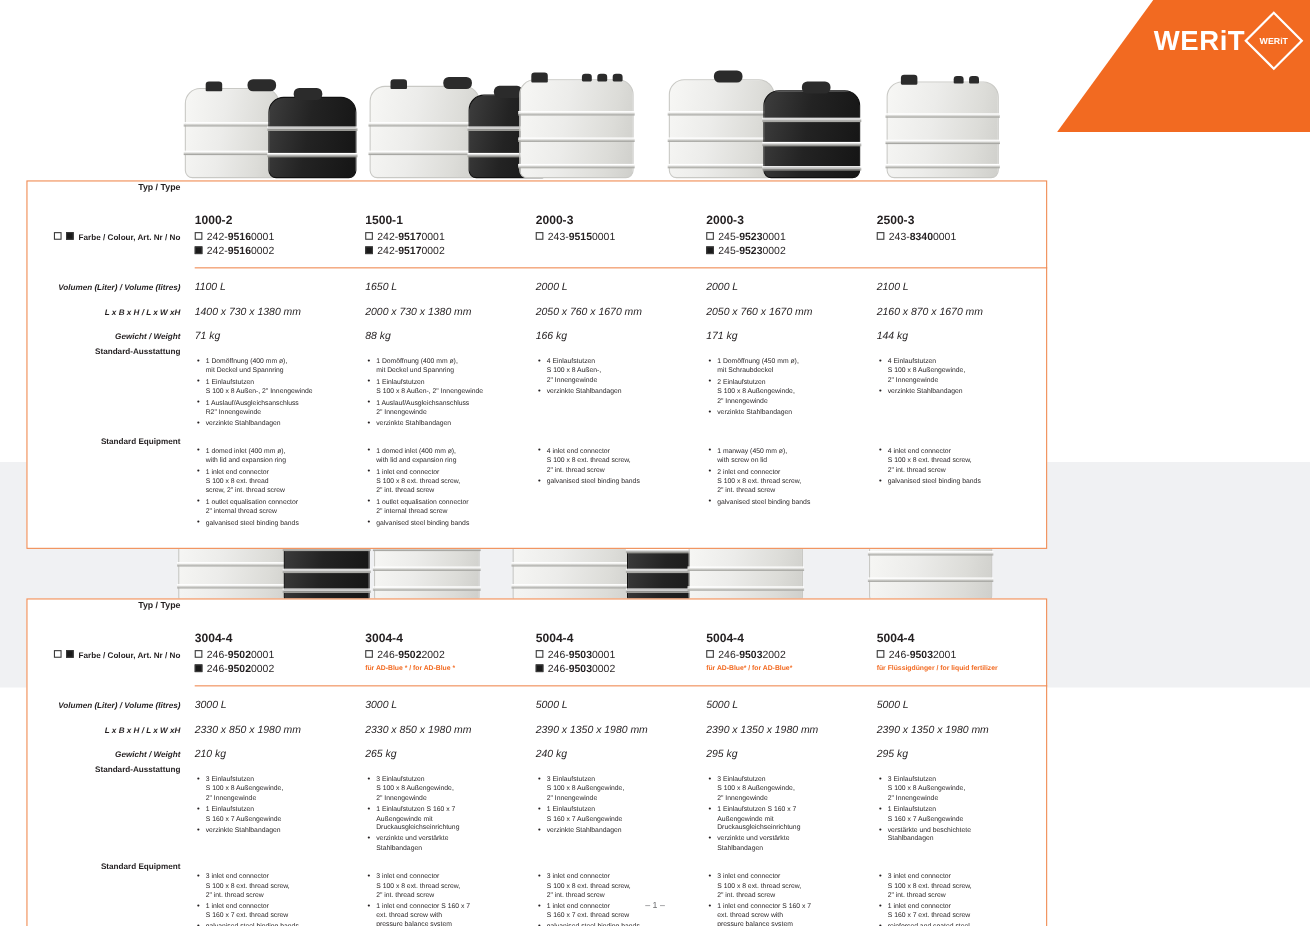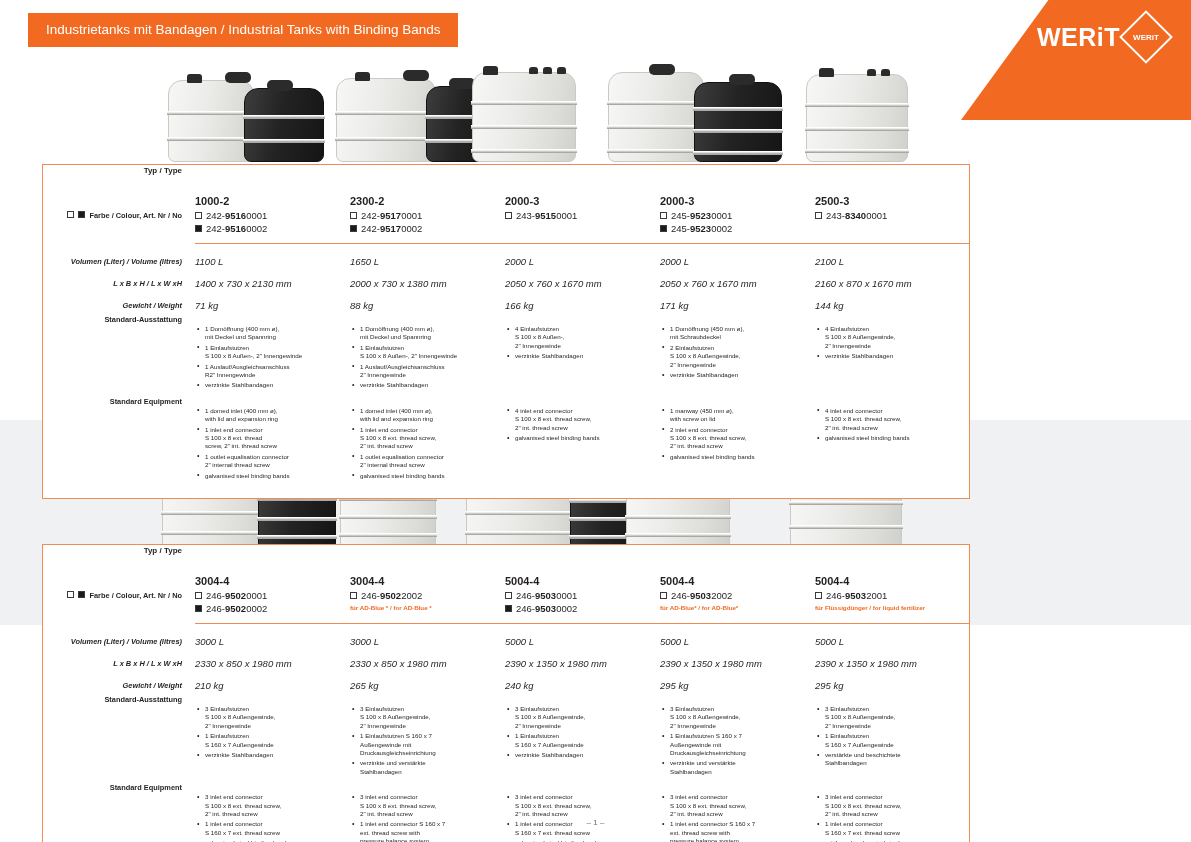--- a/index.html
+++ b/index.html
@@ -11,21 +11,21 @@
     overflow: hidden;
   }
   .page { position: relative; width: 1191px; height: 842px; background:#fff; }
   .corner-inner{
     position:absolute; top:0; right:0; width:230px; height:120px;
     background:#f26a21;
     -webkit-clip-path: polygon(38% 0%, 100% 0%, 100% 100%, 0% 100%);
     clip-path: polygon(38% 0%, 100% 0%, 100% 100%, 0% 100%);
   }
   .logo-wrap{
-    position:absolute; top:18px; right:26px;
+    position:absolute; top:18px; right:14px;
     display:flex; align-items:center; gap:7px; z-index:5;
   }
   .logo-text{
     color:#fff; font-weight:bold; font-size:25px; letter-spacing:.5px;
     font-family:"Liberation Sans", sans-serif; line-height:1;
   }
   .logo-diamond{
     width:38px; height:38px; position:relative;
   }
   .logo-diamond .dm{
@@ -81,21 +81,21 @@
   .cap{
     position:absolute; top:-7px; width:15px; height:9px; border-radius:3px 3px 1px 1px;
     background:#2c2c2c;
   }
   .cap.big{ width:26px; height:11px; top:-9px; border-radius:5px; background:#2b2b2b; }
   .cap.small{ width:9px; height:7px; top:-6px; background:#2d2d2d; }
   .tank.white .cap{ background:#2b2b2b; }
 
   
   .tbl{
-    position:absolute; left:42px; width:928px;
+    position:absolute; left:24px; width:928px;
     border:1px solid #f08b53;
     background:#fff;
   }
   .tbl.t1{ top:164px; }
   .tbl.t2{ top:544px; }
 
   table{ border-collapse:collapse; width:100%; table-layout:fixed; }
   td{ vertical-align:top; padding:0; }
 
   .lab{
@@ -155,21 +155,20 @@
 
   <div class="corner-inner"></div>
   <div class="logo-wrap">
     <div class="logo-text">WERiT</div>
     <div class="logo-diamond">
       <div class="dm"></div>
       <div class="dm-label">WERiT</div>
     </div>
   </div>
 
-  <div class="title-banner">Industrietanks mit Bandagen / Industrial Tanks with Binding Bands</div>
 
   <div class="photo-strip top">
     <div class="tank-group" style="left:168px; width:140px; height:100px;">
       <div class="tank white" style="left:0; width:86px; height:82px;">
         <div class="cap" style="left:18px;"></div>
           <div class="cap big" style="left:56px;"></div>
         <div class="band" style="top:30px;"></div>
           <div class="band" style="top:56px;"></div>
       </div>
       <div class="tank black" style="left:76px; width:80px; height:74px;">
@@ -286,21 +285,21 @@
 
   <div class="tbl t1" id="table-1">
       <table>
         <tbody>
           <tr class="r-type">
             <td class="lab">Typ / Type</td>
             <td class="col">
               <div class="type-val">1000-2</div>
             </td>
             <td class="col">
-              <div class="type-val">2300-2</div>
+              <div class="type-val">1500-1</div>
             </td>
             <td class="col">
               <div class="type-val">2000-3</div>
             </td>
             <td class="col">
               <div class="type-val">2000-3</div>
             </td>
             <td class="col">
               <div class="type-val">2500-3</div>
             </td>
@@ -337,21 +336,21 @@
           <tr class="r-spec first">
             <td class="lab">Volumen (Liter) / Volume (litres)</td>
             <td class="col">1100 L</td>
             <td class="col">1650 L</td>
             <td class="col">2000 L</td>
             <td class="col">2000 L</td>
             <td class="col">2100 L</td>
           </tr>
           <tr class="r-spec">
             <td class="lab">L x B x H / L x W xH</td>
-            <td class="col">1400 x 730 x 2130 mm</td>
+            <td class="col">1400 x 730 x 1380 mm</td>
             <td class="col">2000 x 730 x 1380 mm</td>
             <td class="col">2050 x 760 x 1670 mm</td>
             <td class="col">2050 x 760 x 1670 mm</td>
             <td class="col">2160 x 870 x 1670 mm</td>
           </tr>
           <tr class="r-spec">
             <td class="lab">Gewicht / Weight</td>
             <td class="col">71 kg</td>
             <td class="col">88 kg</td>
             <td class="col">166 kg</td>

